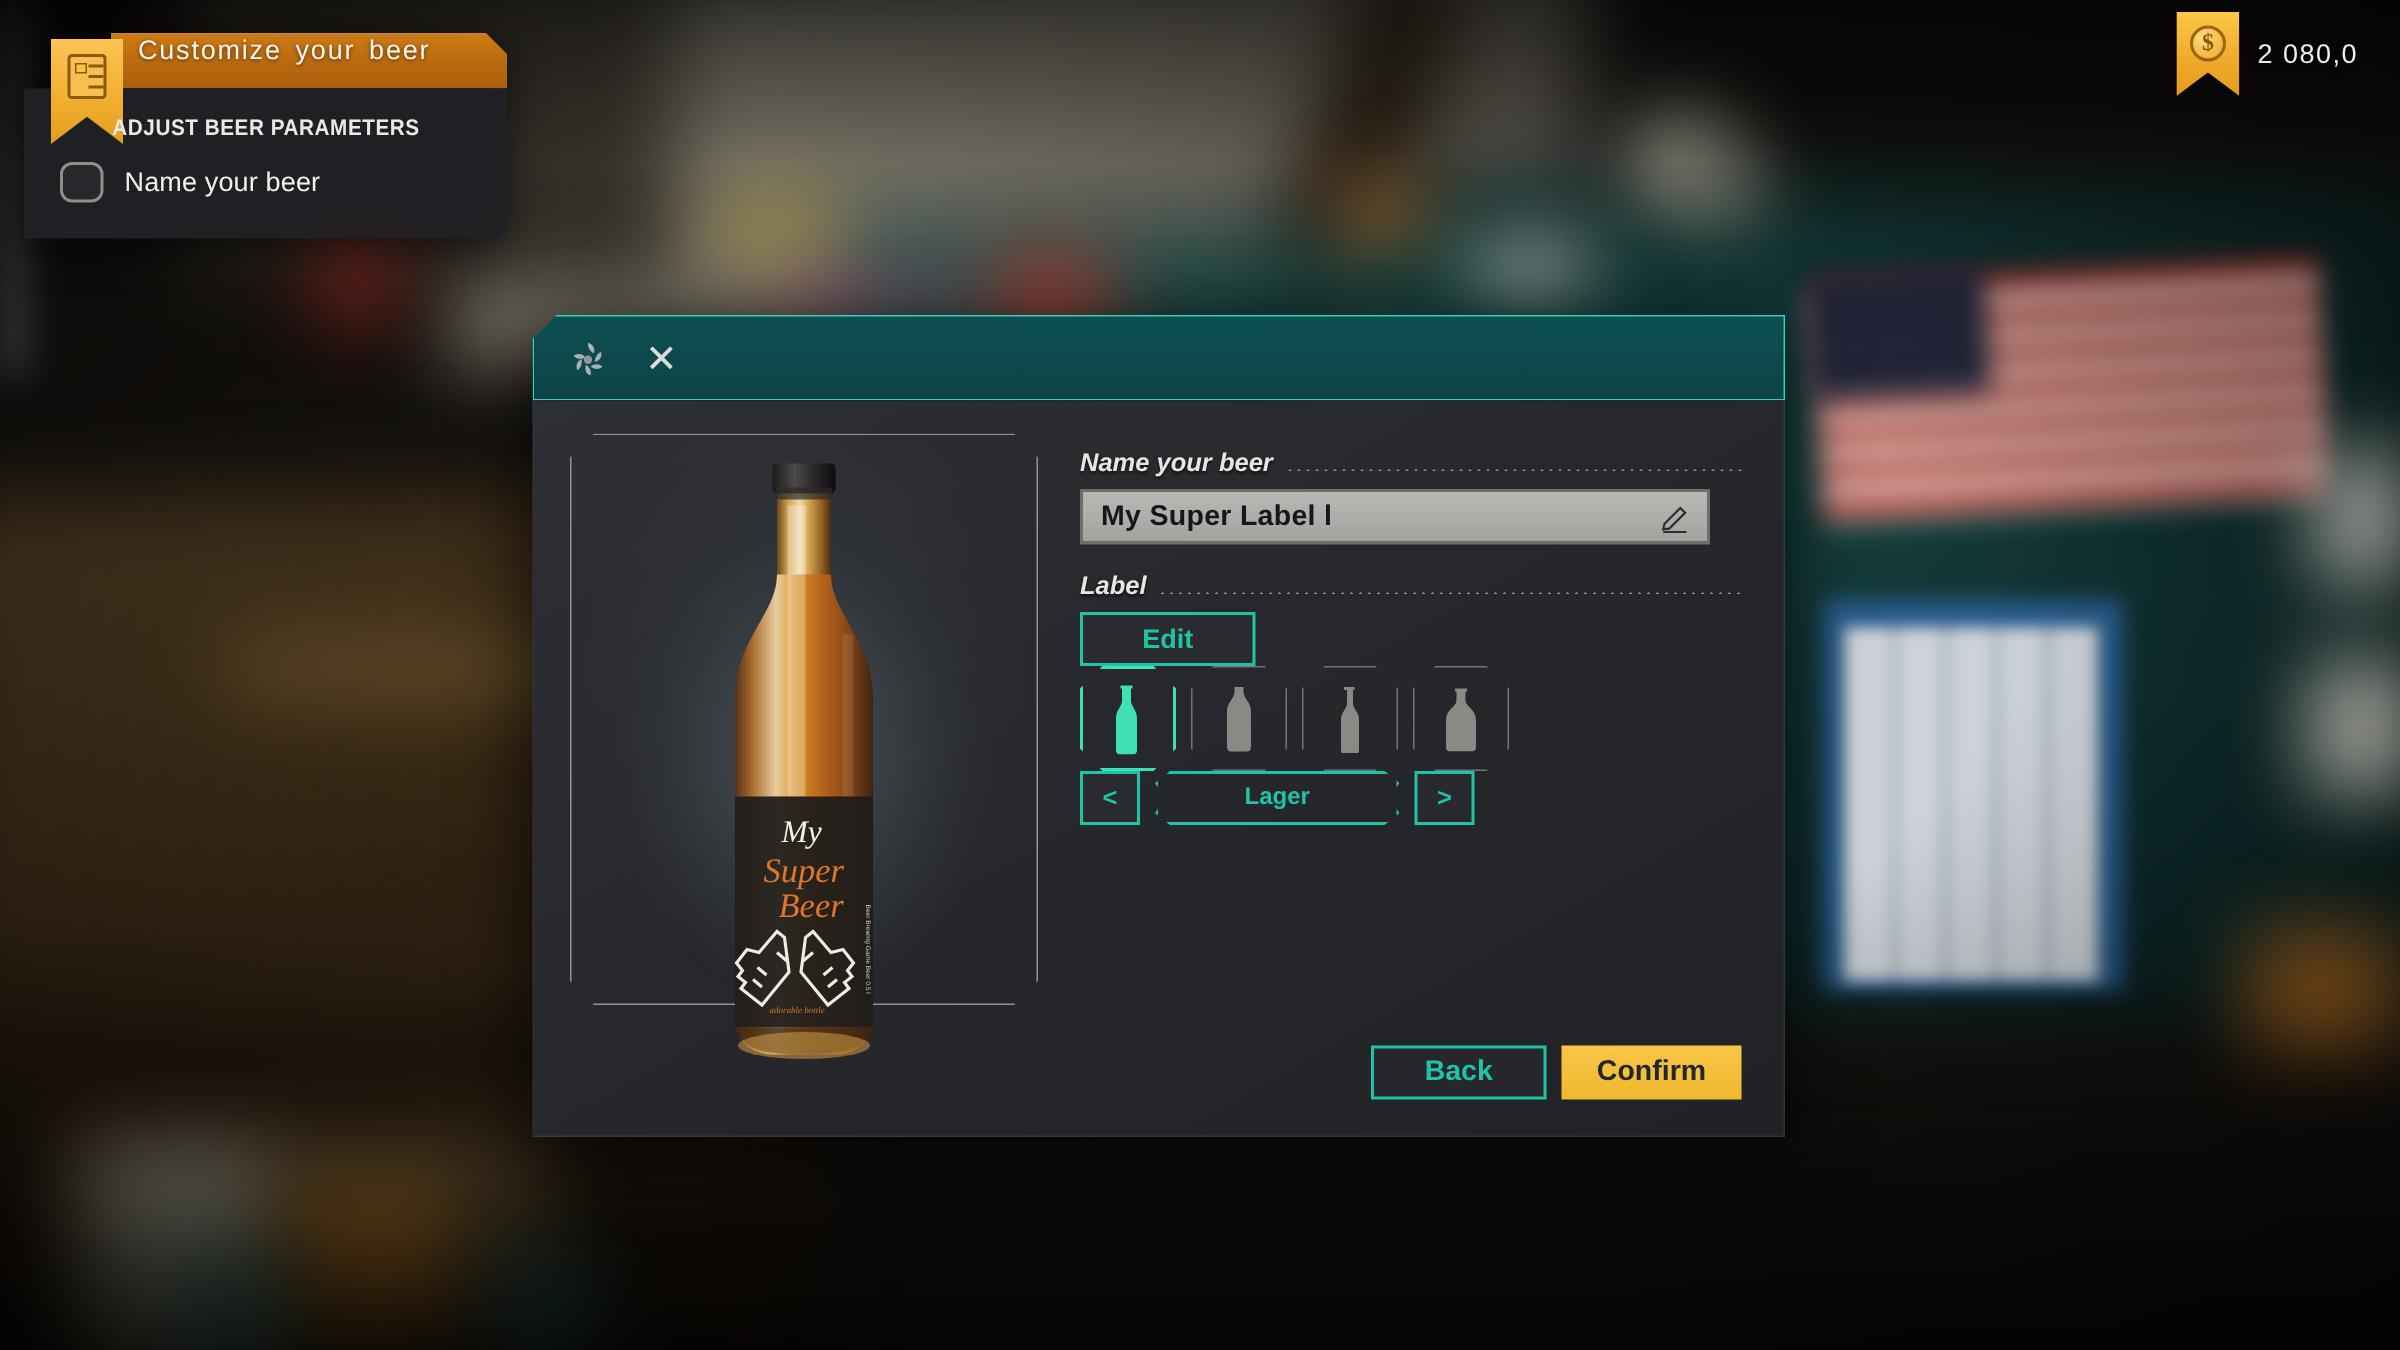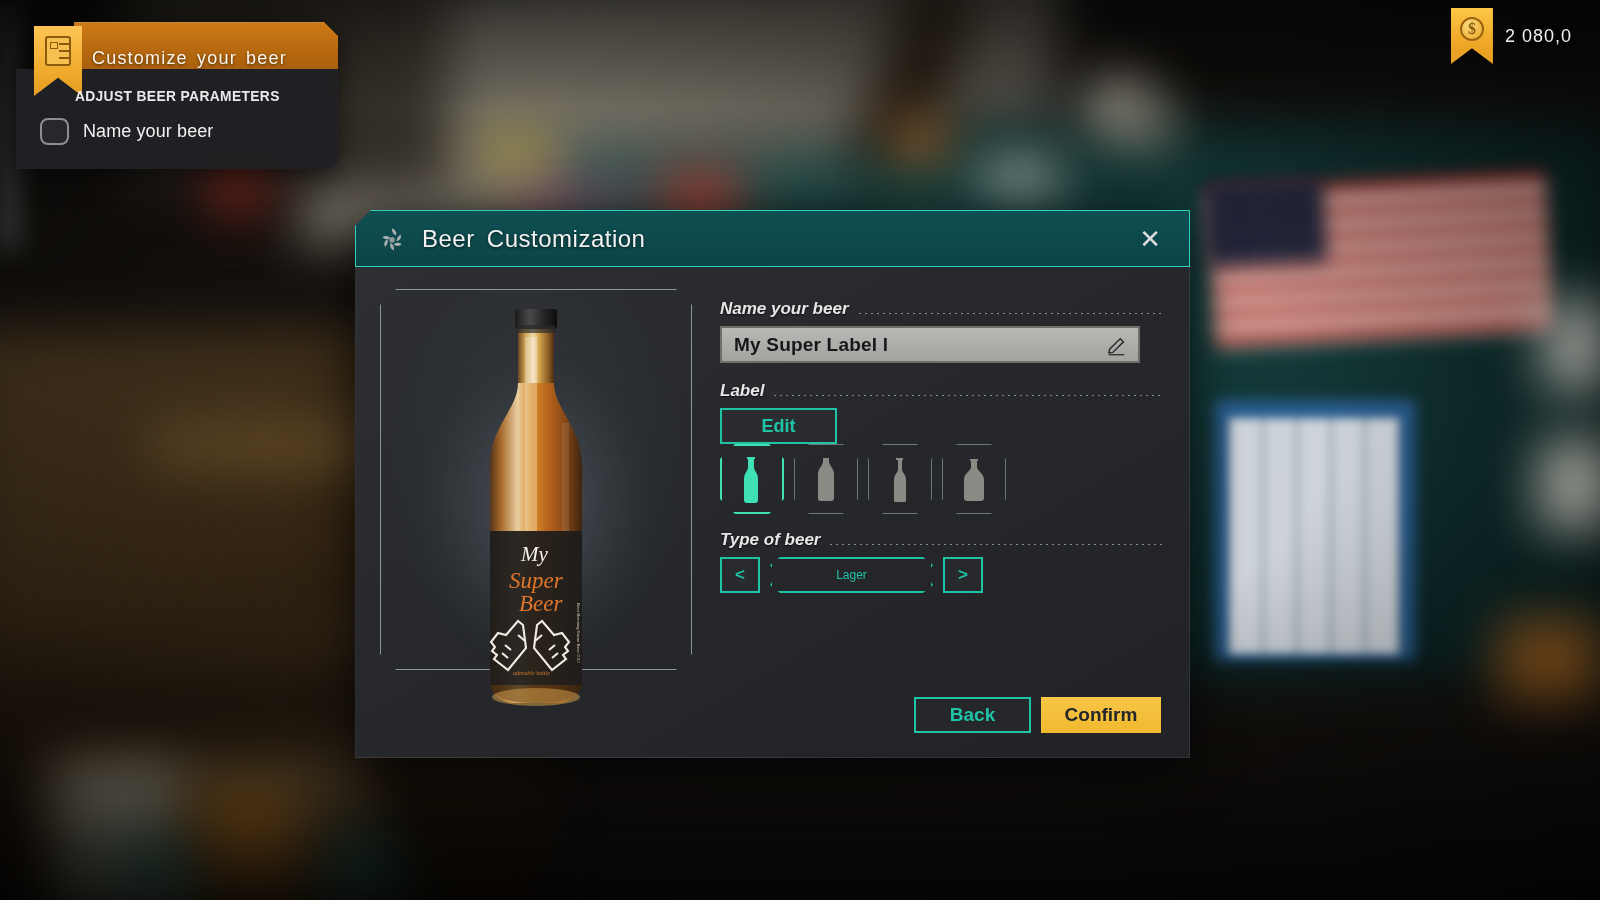--- a/index.html
+++ b/index.html
@@ -157,25 +157,25 @@
     font-family:"Liberation Sans", sans-serif;
   }
 
   
   #tutorial {
     position:absolute; left:16px; top:22px; width:322px;
     z-index: 25;
     filter: drop-shadow(0 6px 14px rgba(0,0,0,.6));
   }
   .tut-head {
-    position:relative; height:47px; margin-left:58px;
+    position:relative; height:37px; margin-left:58px;
     background: linear-gradient(180deg,#cc7a16 0%, #b96a10 55%, #a95f0c 100%);
     clip-path: polygon(0 0, calc(100% - 14px) 0, 100% 14px, 100% 100%, 0 100%);
     border-top: 1px solid rgba(255,210,140,.35);
-    display:flex; align-items:flex-end;
+    display:flex; align-items:flex-start;
   }
   .tut-head-title {
     color:#fdf6ec; font-size:18px; letter-spacing:1.2px;
     padding-left:18px; word-spacing:3px;
     text-shadow: 0 1px 3px rgba(0,0,0,.6);
   }
   .tut-bookmark {
     position:absolute; left:18px; top:4px; width:48px; height:70px;
     background: linear-gradient(180deg,#fdc455 0%, #f0ab2c 65%, #e39c20 100%);
     clip-path: polygon(0 0, 100% 0, 100% 100%, 50% 74%, 0 100%);
@@ -346,21 +346,21 @@
   }
   .type-pill-border {
     position:absolute; inset:0;
     border:2px solid #1fc3a6;
     clip-path: polygon(
       10px 0, calc(100% - 10px) 0,
       100% 8px, calc(100% - 7px) 50%, 100% calc(100% - 8px),
       calc(100% - 10px) 100%, 10px 100%,
       0 calc(100% - 8px), 7px 50%, 0 8px);
   }
-  .type-pill-label { color:#1fc3a6; font-weight:normal; font-size:12px; position:relative; }
+  .type-pill-label { color:#1fc3a6; font-weight:bold; font-size:16px; position:relative; }
 
   
   .footer-btns {
     margin-top:auto; display:flex; justify-content:flex-end; gap:10px;
     padding-right:2px;
   }
   .btn-back { width:117px; height:36px; font-size:19px; }
   .btn-confirm {
     width:120px; height:36px; font-size:19px; font-weight:bold;
     background: linear-gradient(180deg,#f8c546, #f0b92f);
@@ -438,21 +438,20 @@
       <g fill="#a8b0b2">
         <path d="M16 4c4 1 5.5 4.5 4.5 8C18 11 15.5 8 16 4z"></path>
         <path d="M26 11c1 4-1.5 7-5 7.5C21.5 15 23 12 26 11z"></path>
         <path d="M27 22c-3 2.8-6.6 2.3-9 0 2.5-2 6-2.5 9 0z"></path>
         <path d="M18 29c-3.8-1.4-4.8-5-3.4-8.3 2.4 1.6 4.3 4.8 3.4 8.3z"></path>
         <path d="M8 25c-1.8-3.7-.3-7 3-8.6.6 3.4-.2 6.7-3 8.6z"></path>
         <path d="M5 14c3.2-2.4 6.8-1.6 9 1-3 1.7-6.4 1.7-9-1z"></path>
         <circle cx="16" cy="17" r="3.2" fill="#8e989a"></circle>
       </g>
     </svg>
-    <div class="dlg-title">Beer Customization</div>
     <div class="dlg-close">✕</div>
   </div>
 
   <div class="dlg-body">
 
     <div class="preview">
       <div class="preview-frame"></div>
       <div class="bottle-glow"></div>
 
       <div class="bottle-wrap">
@@ -566,24 +565,20 @@
         </div>
 
         <div class="shape-cell">
           <div class="shape-frame"></div>
           <svg width="26" height="44" viewBox="0 0 26 44">
             <path d="M9 2 h8 v2 h-1 v6 c0 4 7 6 7 13 v18 c0 2 -1 3 -3 3 H6 c-2 0 -3 -1 -3 -3 V23 c0 -7 7 -9 7 -13 V4 H9 V2 z" fill="#8a8a84"></path>
           </svg>
         </div>
       </div>
 
-      <div class="field-label-row mt16">
-        <span class="field-label">Type of beer</span>
-        <span class="dots"></span>
-      </div>
       <div class="type-row">
         <div class="btn btn-outline arrow-btn">&lt;</div>
         <div class="type-pill">
           <div class="type-pill-border"></div>
           <div class="type-pill-label">Lager</div>
         </div>
         <div class="btn btn-outline arrow-btn">&gt;</div>
       </div>
 
       <div class="footer-btns">

